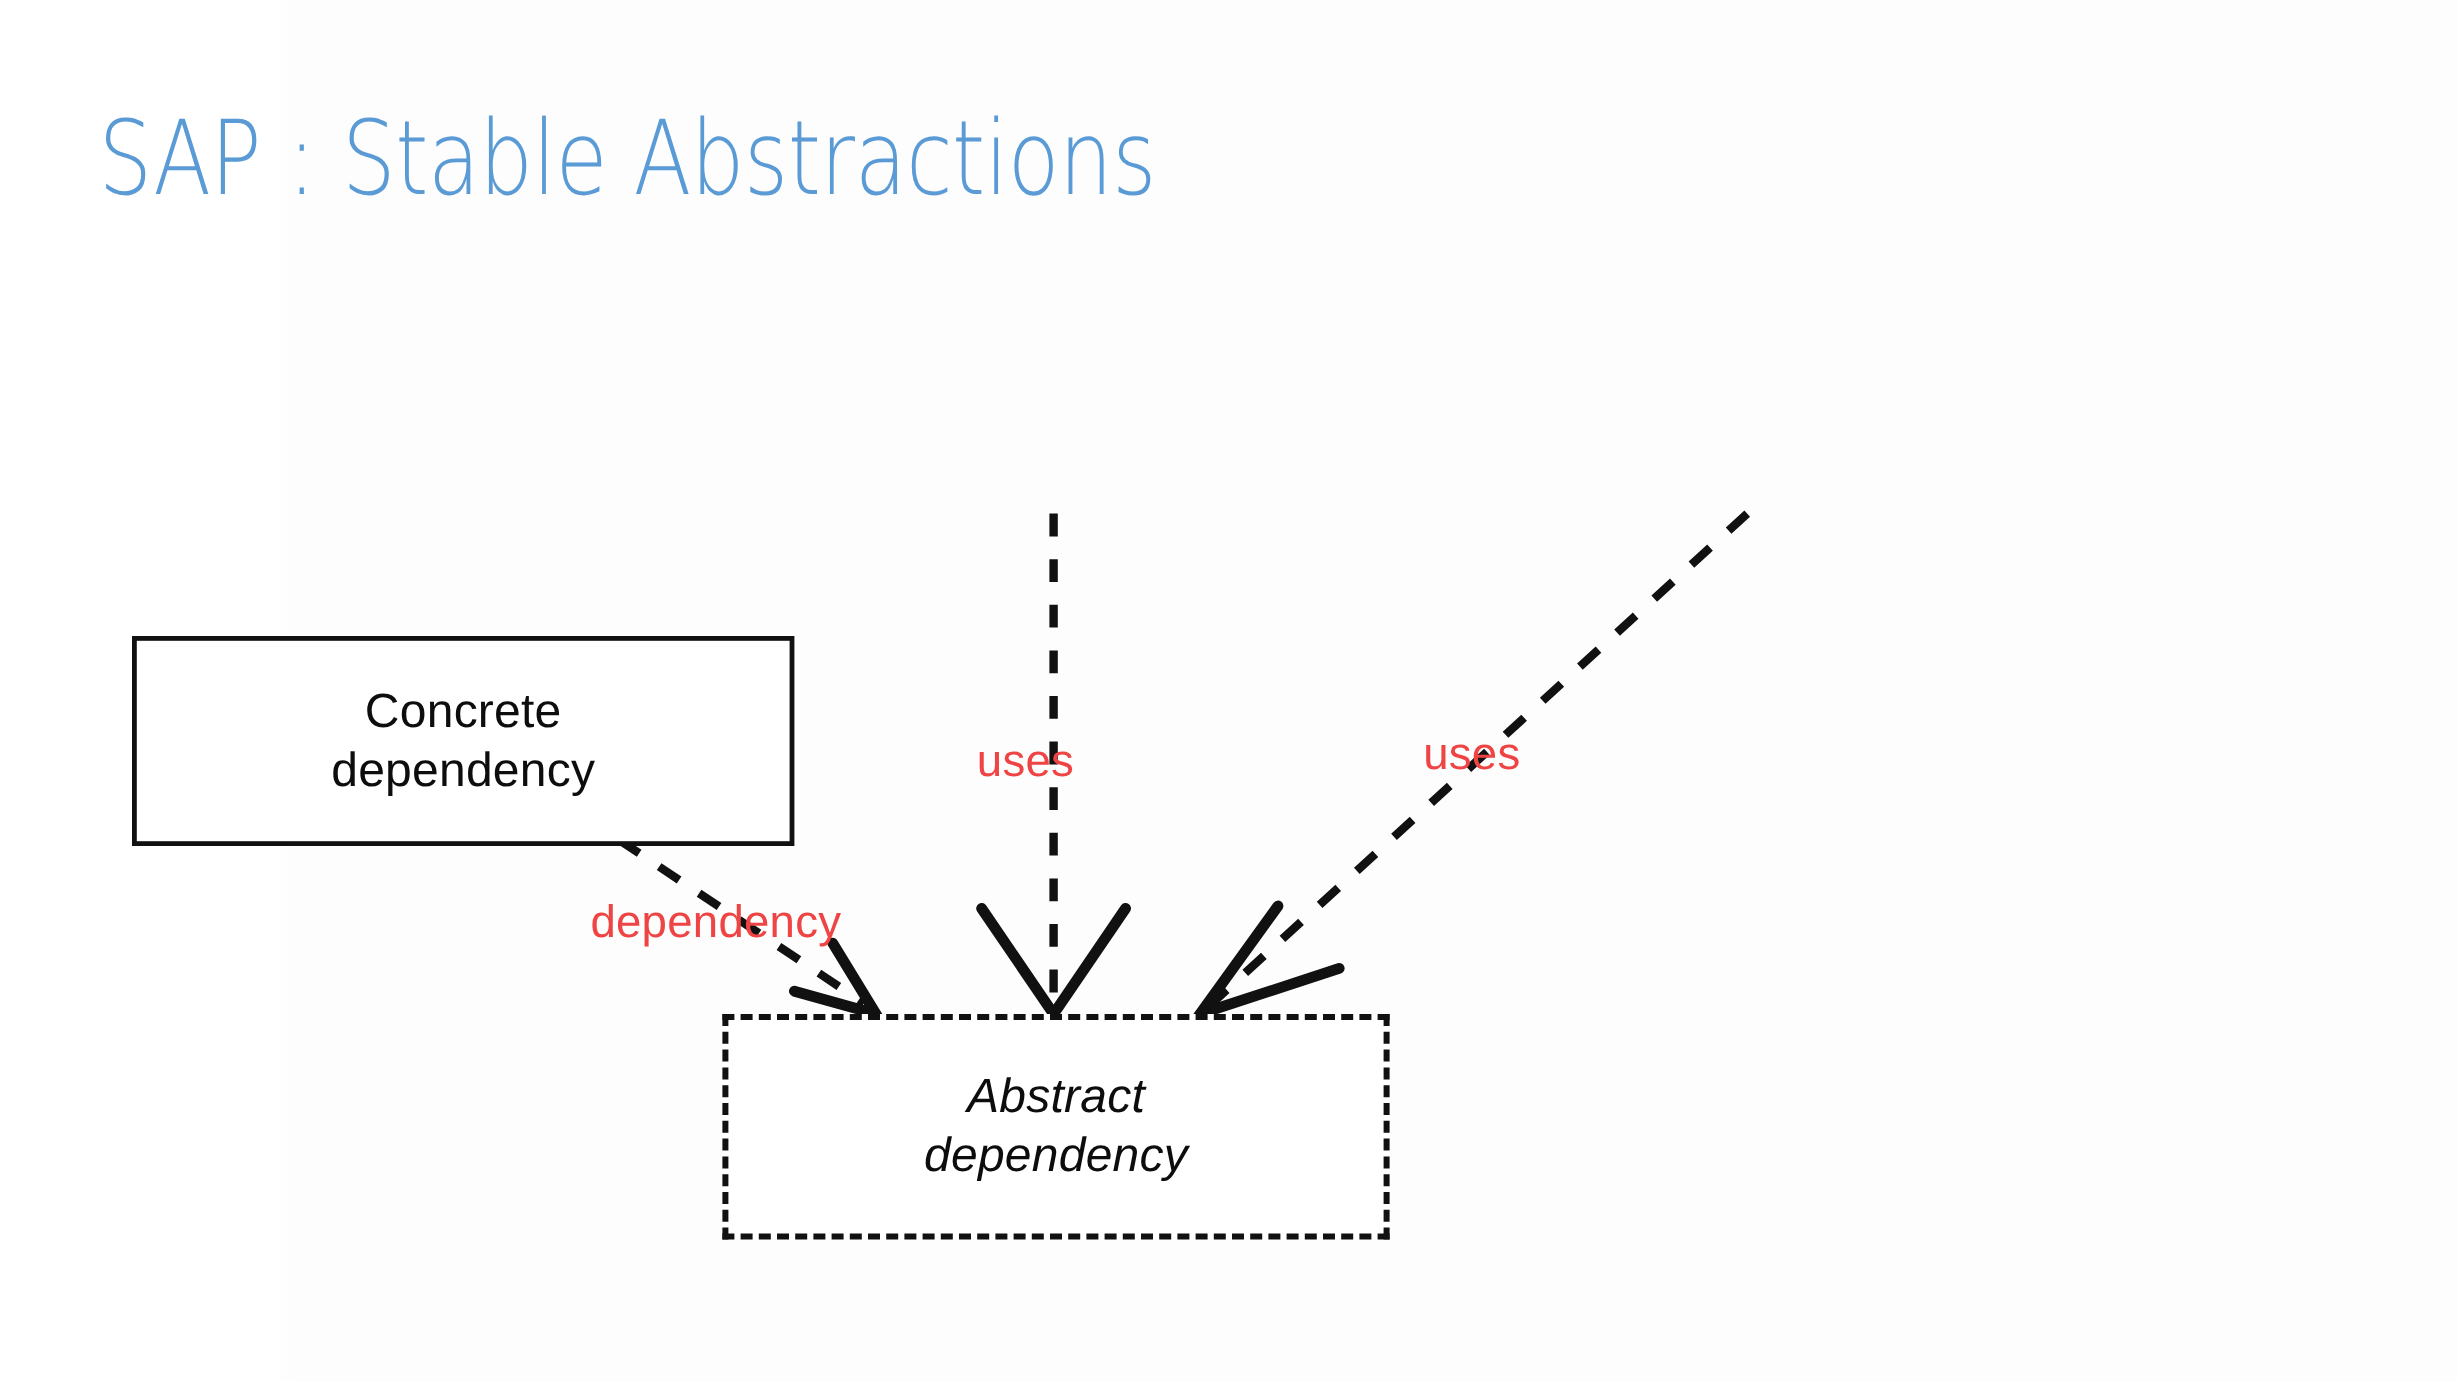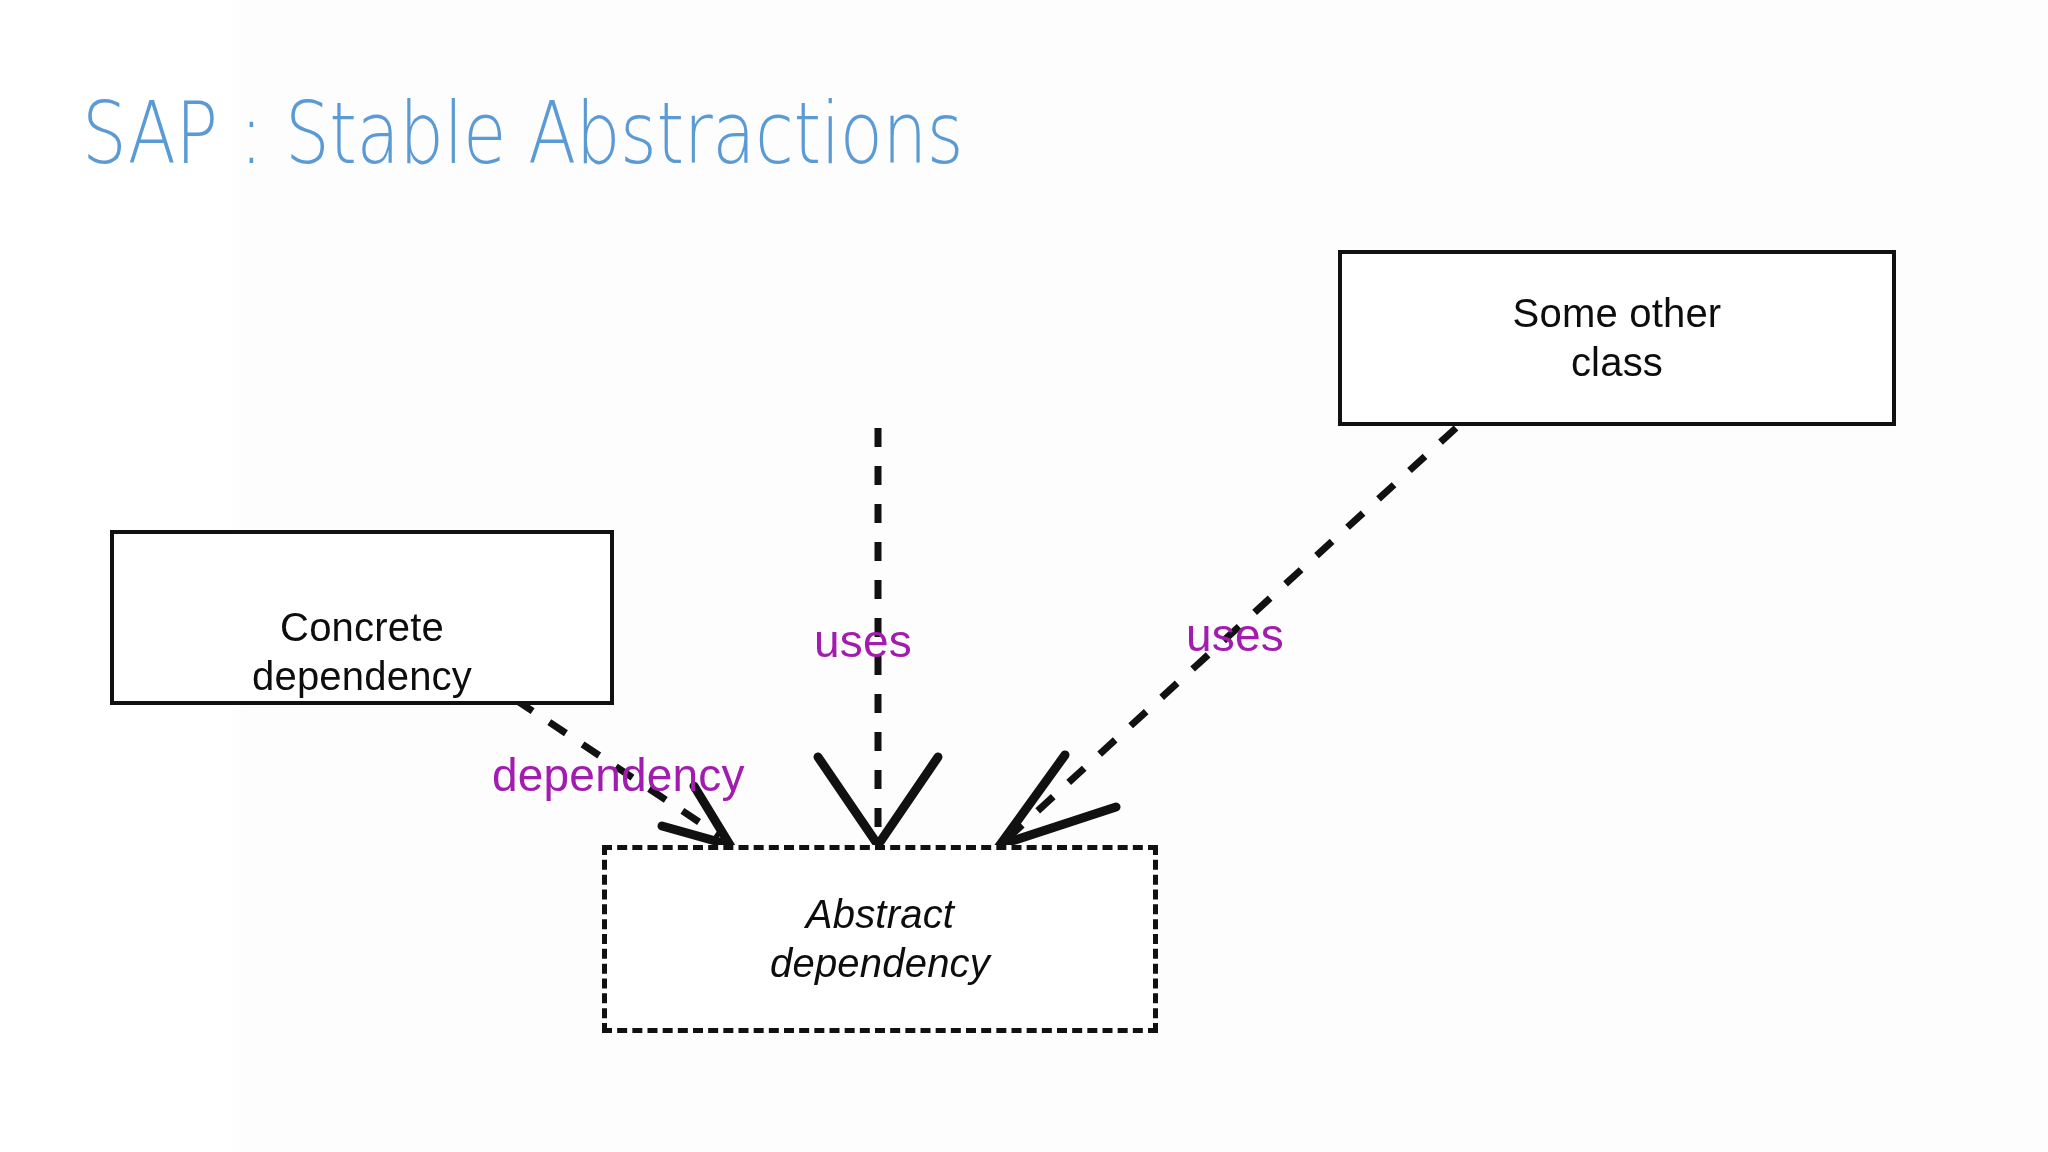--- a/index.html
+++ b/index.html
@@ -67,23 +67,23 @@
   .uml-box.dashed {
     border: 5px dashed #111111;
     font-style: italic;
   }
   .uml-box .box-label {
     white-space: pre-line;
     display: block;
   }
   .edge-label {
     position: absolute;
-    color: #a21caf;
+    color: #ef4444;
     font-family: "Liberation Sans", sans-serif;
-    font-size: 46px;
+    font-size: 38px;
     font-weight: 400;
     letter-spacing: 0.2px;
     white-space: nowrap;
   }
 </style>
 </head>
 <body>
 
 <div id="slide">
 
@@ -98,26 +98,22 @@
     <polyline points="938,757 878,845 818,757" fill="none" stroke="#111111" stroke-width="9" stroke-linecap="round" stroke-linejoin="miter"></polyline>
 
     <line x1="1456" y1="428" x2="1008" y2="838" stroke="#111111" stroke-width="7" stroke-dasharray="21 21" stroke-linecap="butt"></line>
     <polyline points="1065,755 1000,845 1116,807" fill="none" stroke="#111111" stroke-width="9" stroke-linecap="round" stroke-linejoin="miter"></polyline>
 
     <line x1="516" y1="700" x2="720" y2="836" stroke="#111111" stroke-width="7" stroke-dasharray="20 20" stroke-linecap="butt"></line>
     <polyline points="694,786 730,845 662,826" fill="none" stroke="#111111" stroke-width="9" stroke-linecap="round" stroke-linejoin="miter"></polyline>
   </svg>
 
 
-  <div class="uml-box solid" style="left:1338px; top:250px; width:558px; height:176px;">
-    <span class="box-label">Some other
-class</span>
-  </div>
 
-  <div class="uml-box solid" style="left:110px; top:530px; width:504px; height:175px;align-items:flex-end;">
+  <div class="uml-box solid" style="left:110px; top:530px; width:552px; height:175px;">
     <span class="box-label">Concrete
 dependency</span>
   </div>
 
   <div class="uml-box dashed" style="left:602px; top:845px; width:556px; height:188px;">
     <span class="box-label">Abstract
 dependency</span>
   </div>
 
   <div class="edge-label" style="left:814px; top:614px;">uses</div>

